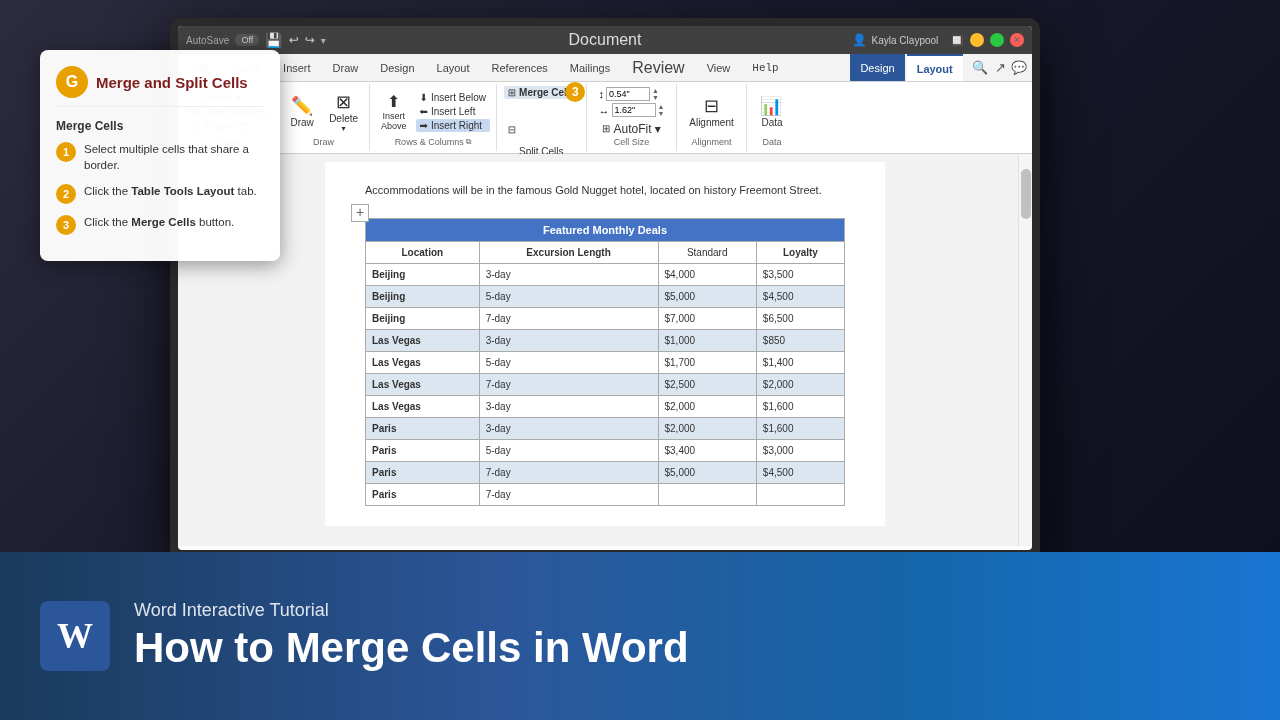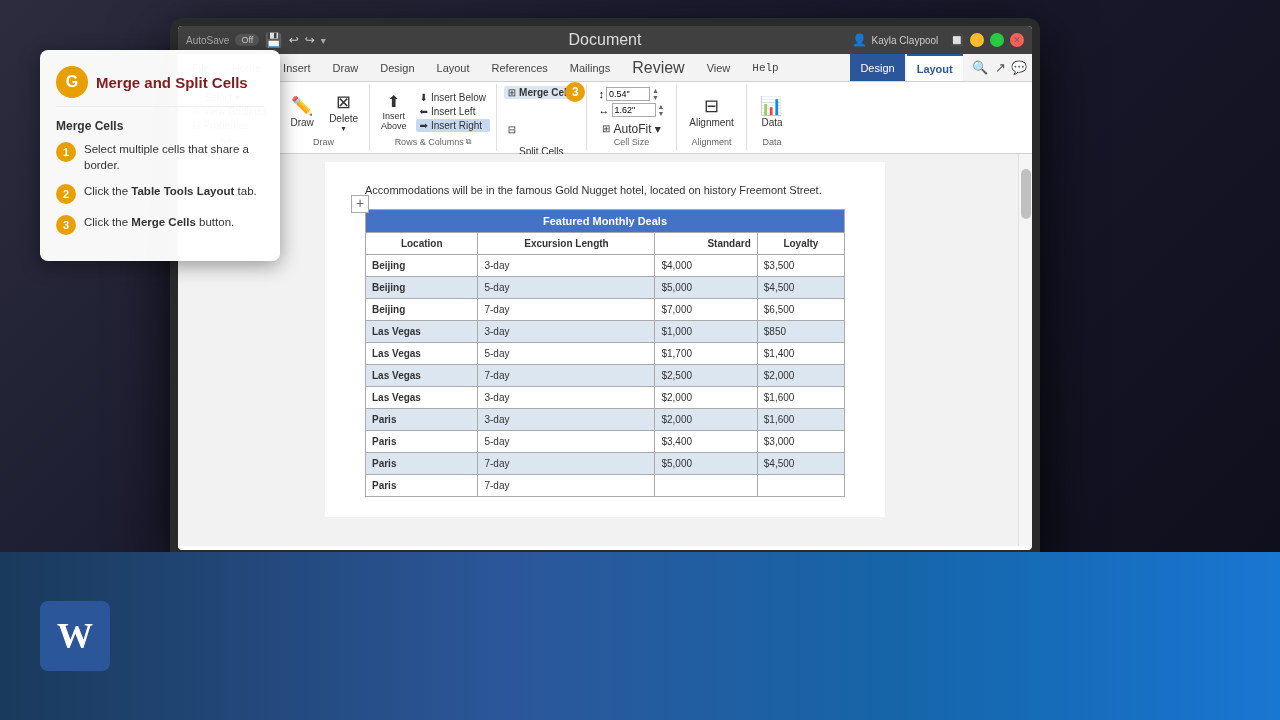--- a/index.html
+++ b/index.html
@@ -205,21 +205,21 @@
       margin: 8px auto;
       width: 560px;
       padding: 20px 40px;
       font-size: 11px;
       line-height: 1.5;
       color: #333;
       min-height: 300px;
     }
 
     .doc-text {
-      margin-bottom: 10px;
+      margin-bottom: 19px;
       font-size: 11px;
     }
 
     
     .word-table {
       border-collapse: collapse;
       width: 100%;
       font-size: 10px;
     }
 
@@ -682,21 +682,21 @@
           <table class="word-table">
             <tbody>
                 <tr>
               <td colspan="4" class="table-header-blue">
                 <span>Featured Monthly Deals</span>
               </td>
             </tr>
             <tr>
               <td class="table-header-white" style="font-weight:bold;">Location</td>
               <td class="table-header-white" style="font-weight:bold;">Excursion Length</td>
-              <td class="table-header-white" style="font-weight:bold;text-align:right;">Standard</td>
+              <td class="table-header-white" style="font-weight:normal;">Standard</td>
               <td class="table-header-white" style="font-weight:bold;">Loyalty</td>
             </tr>
             <tr class="table-row-odd">
               <td class="table-location">Beijing</td>
               <td>3-day</td>
               <td>$4,000</td>
               <td>$3,500</td>
             </tr>
             <tr class="table-row-even">
               <td class="table-location">Beijing</td>
@@ -768,13 +768,17 @@
       </div>
     </div>
 
   </div>
 </div>
 
 <div class="bottom-banner">
   <div class="word-icon-large">
     <span class="word-icon-w">W</span>
   </div>
+  <div class="banner-text">
+    <div class="banner-subtitle">Word Interactive Tutorial</div>
+    <div class="banner-title">How to Merge Cells in Word</div>
+  </div>
 </div>
 
 </body></html>

